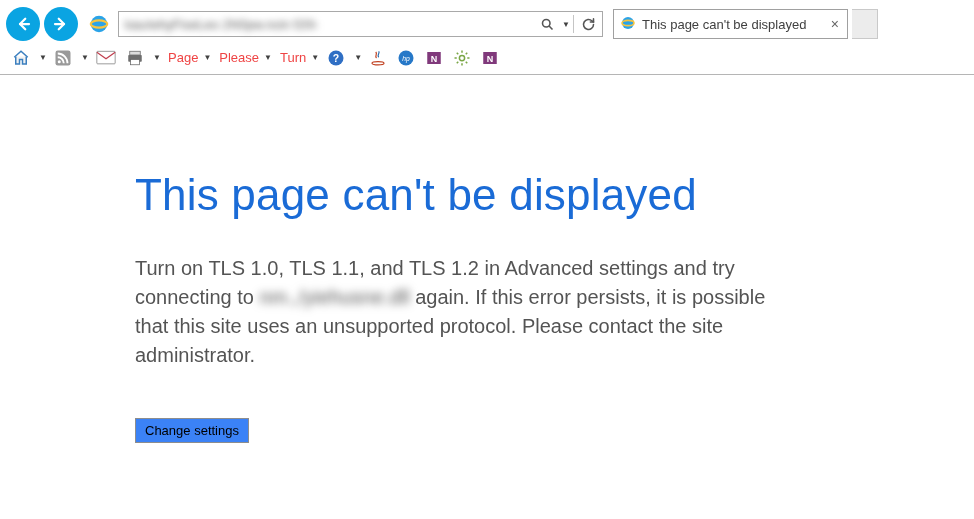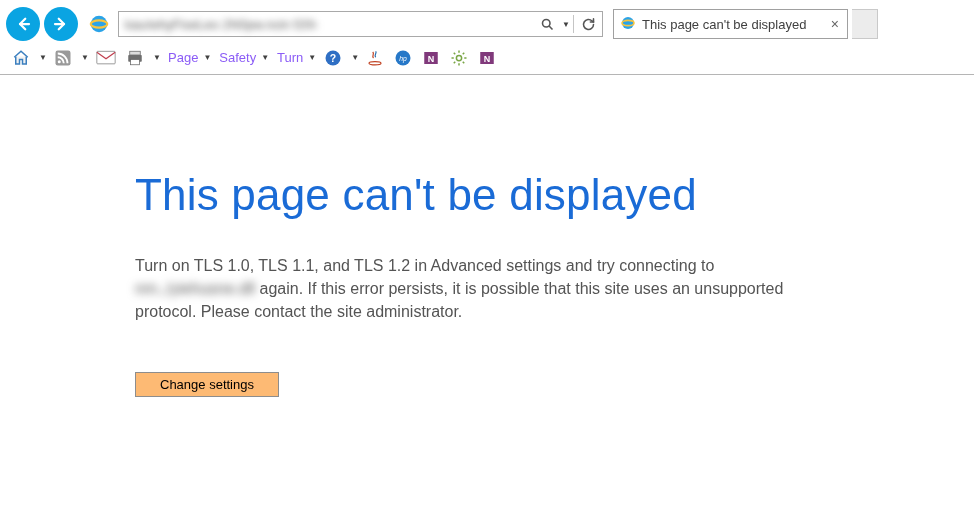--- a/index.html
+++ b/index.html
@@ -83,49 +83,49 @@
     padding: 0 8px 3px 10px;
     gap:6px;
   }
   .cmd-ic {
     height:22px;
     display:flex;align-items:center;justify-content:center;
     cursor:pointer;
     padding:0 2px;
   }
   .dd { width:8px;height:22px;display:flex;align-items:center;justify-content:center;color:#555;cursor:pointer;}
-  .menu-txt { color:#8b5cf6; padding:0 2px; cursor:pointer; font-size:13px;}
+  .menu-txt { color:#ef4444; padding:0 2px; cursor:pointer; font-size:13px;}
   .menu-grp { display:flex; align-items:center; gap:1px;}
   .tri { font-size:8px; color:#404040; margin-left:2px;}
 
   
   .content {
     padding: 95px 0 0 135px;
     max-width: 790px;
     color:#3a3a3a;
   }
   .content h1 {
     font-weight:300;
     font-size:44px;
     color:#1a6bd6;
     margin:0 0 34px 0;
     letter-spacing:0.2px;
   }
   .content p {
-    font-size:16px;
+    font-size:20px;
     line-height:1.45;
     color:#545454;
     margin:0 0 48px 0;
   }
   .btn {
     font-family:inherit;
     font-size:13px;
-    padding:4px 24px;
+    padding:4px 9px;
     border:1px solid #8d8d8d;
-    background:#fdba74;
+    background:#3b82f6;
     cursor:pointer;
   }
   .blurword {
     filter: blur(4px);
     color:#555;
   }
 </style>
 </head>
 <body>
 
@@ -223,21 +223,21 @@
     </span>
     <span class="dd">
         <span class="tri">▼</span>
       </span>
 
     <span class="menu-grp">
       <span class="menu-txt">Page</span>
         <span class="tri">▼</span>
     </span>
     <span class="menu-grp">
-      <span class="menu-txt">Safety</span>
+      <span class="menu-txt">Please</span>
         <span class="tri">▼</span>
     </span>
     <span class="menu-grp">
       <span class="menu-txt">Turn</span>
         <span class="tri">▼</span>
     </span>
 
     <span class="cmd-ic">
       <svg width="18" height="18" viewBox="0 0 24 24">
           <circle cx="12" cy="12" r="10" fill="#2f6fc4"></circle>

